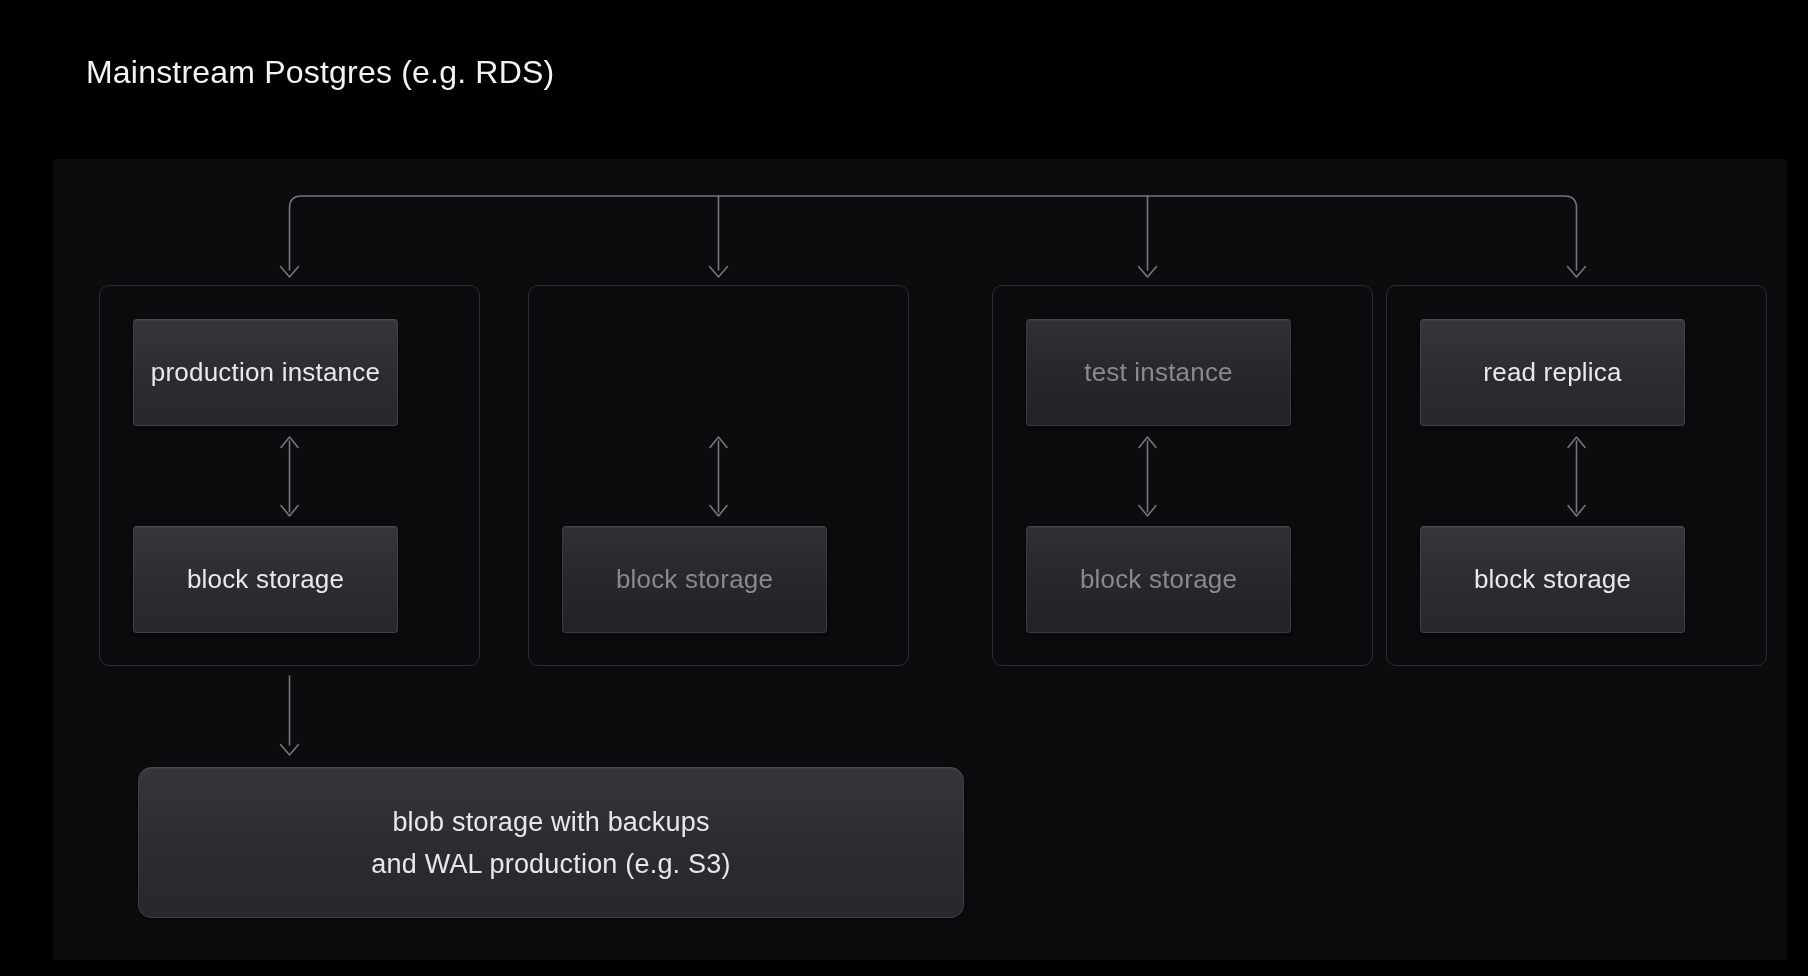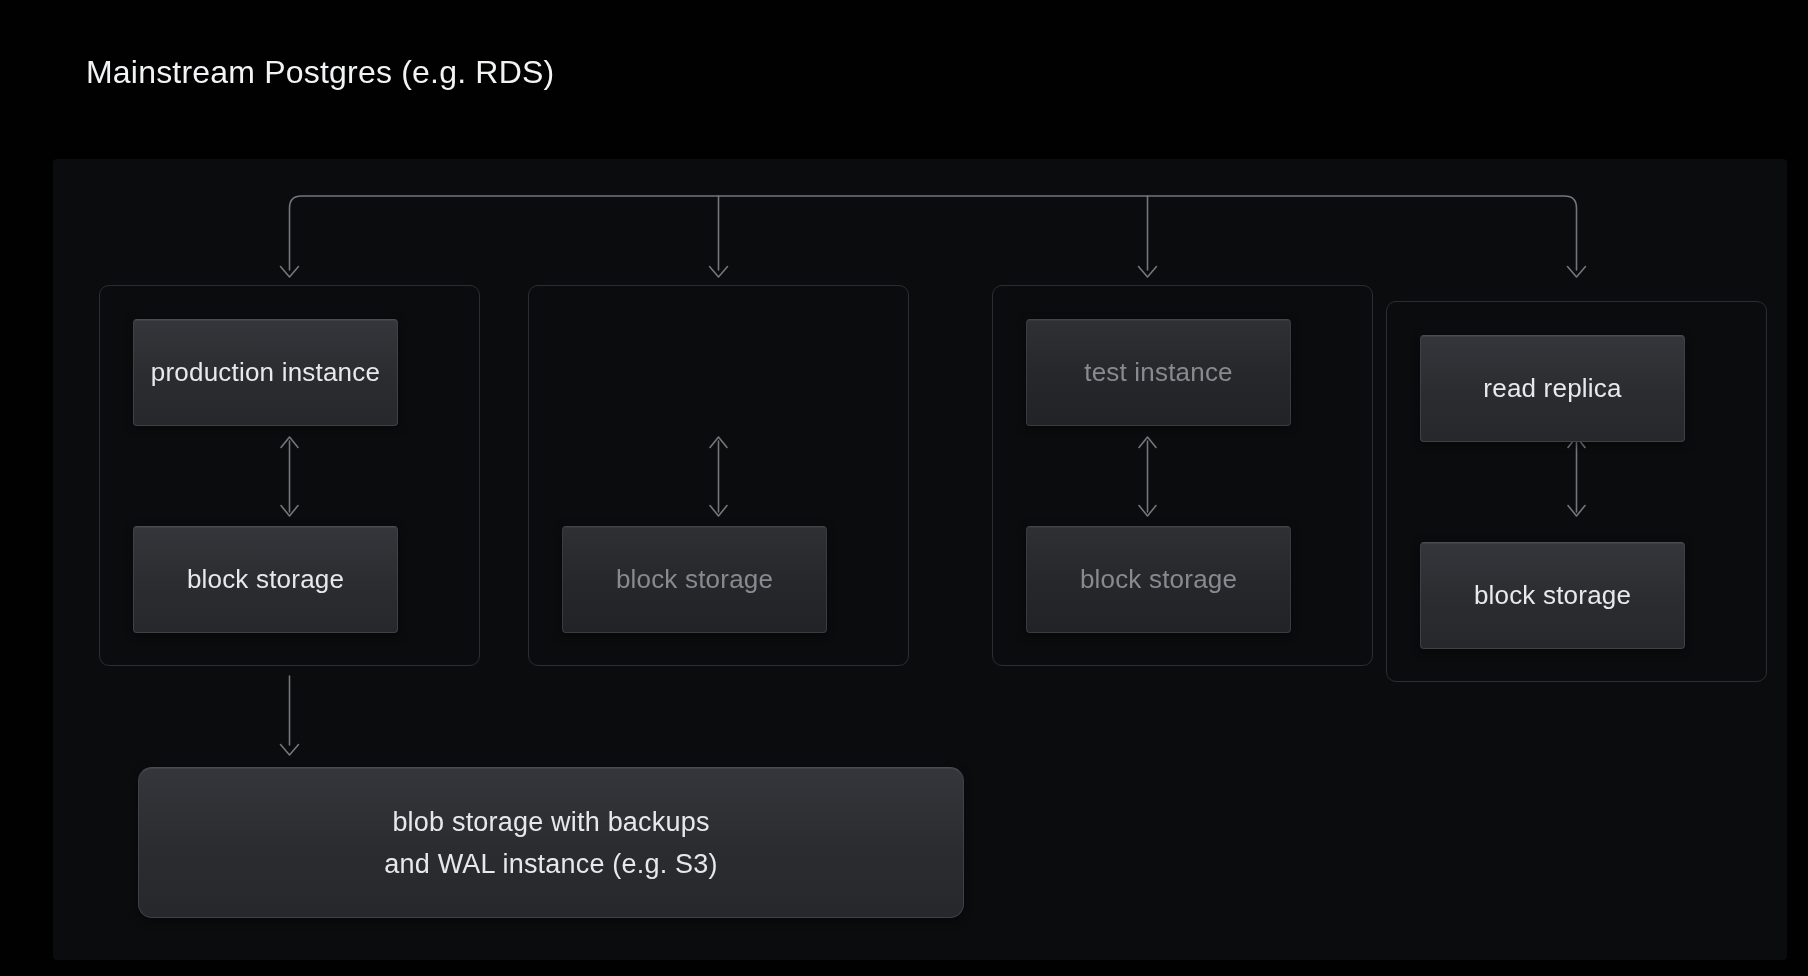--- a/index.html
+++ b/index.html
@@ -48,21 +48,21 @@
     width: 381px;
     height: 381px;
     border: 1px solid #2b2d32;
     border-radius: 10px;
     box-sizing: border-box;
     background: rgba(255,255,255,0.004);
   }
   .group-g1 { left: 99px; }
   .group-g2 { left: 528px; }
   .group-g3 { left: 992px; }
-  .group-g4 { left: 1386px; margin-top: 16px; }
+  .group-g4 { left: 1386px; }
   .node {
     position: absolute;
     left: 33px;
     width: 265px;
     height: 107px;
     box-sizing: border-box;
     border-radius: 4px;
     display: flex;
     align-items: center;
     justify-content: center;
@@ -192,16 +192,16 @@
     <div class="node node-top node-bright">
       <span>read replica</span>
     </div>
     <div class="node node-bottom node-bright">
       <span>block storage</span>
     </div>
   </div>
 
   <div class="blob-box">
     <span>blob storage with backups</span>
-    <span>and WAL instance (e.g. S3)</span>
+    <span>and WAL production (e.g. S3)</span>
   </div>
 
 </div>
 
 </body></html>

